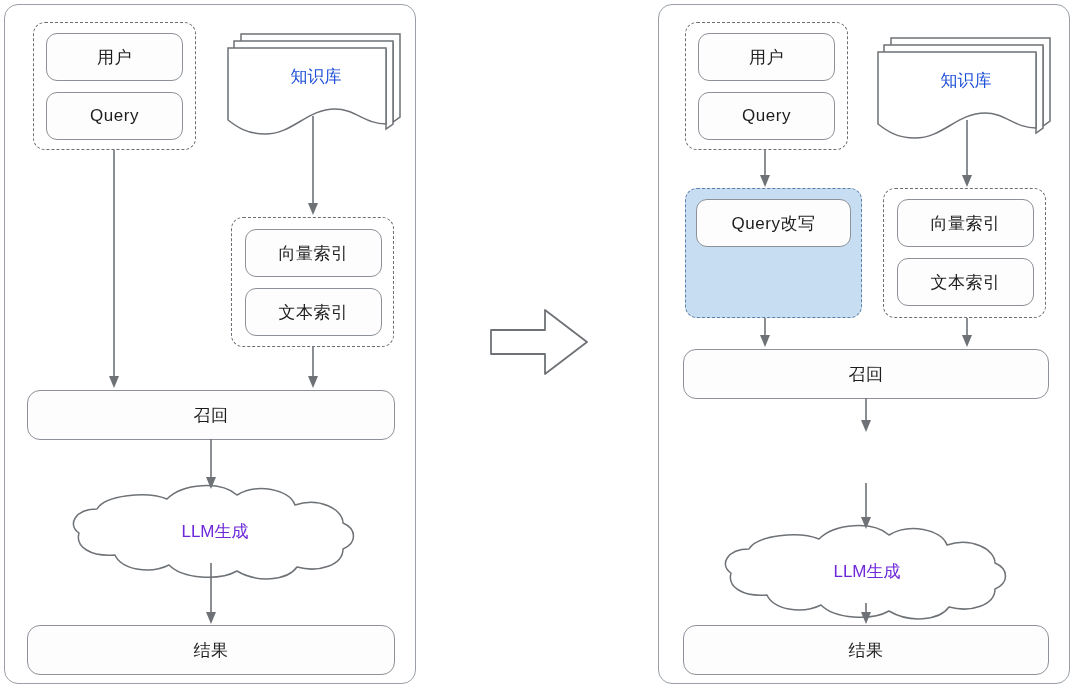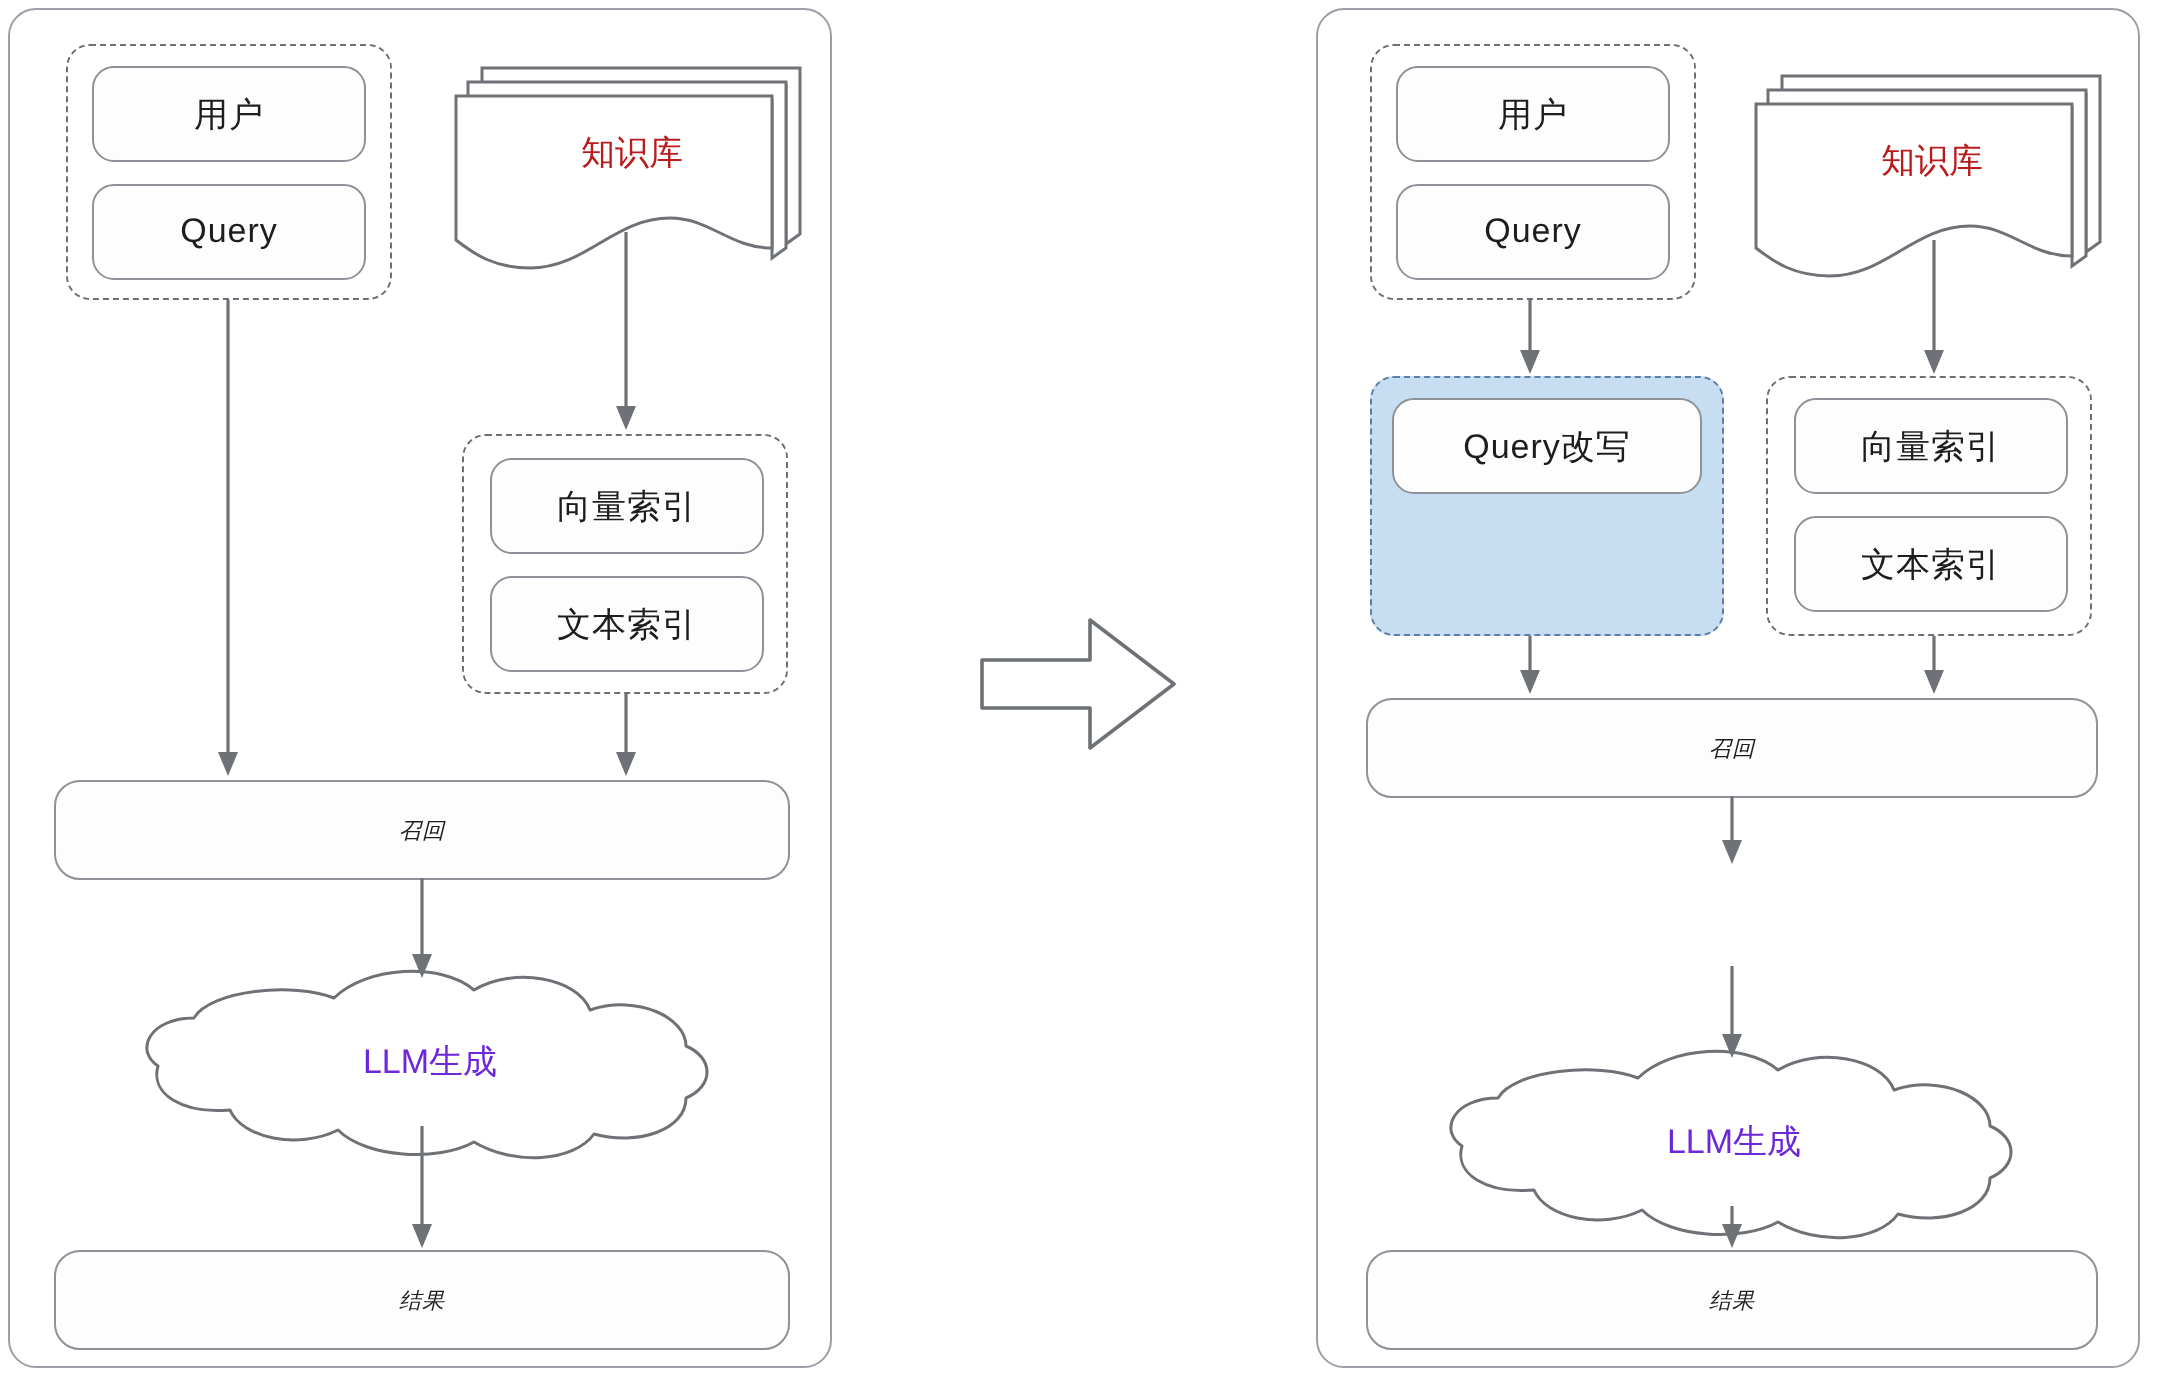--- a/index.html
+++ b/index.html
@@ -37,31 +37,31 @@
     box-sizing:border-box;
     background:#fdfdfd;
     border:1.5px solid #8d9298;
     border-radius:11px;
     display:flex;align-items:center;justify-content:center;
     font-size:17px;
     letter-spacing:.5px;
     color:#1d1d1f;
     white-space:nowrap;
   }
-  .node.wide{border-radius:13px;font-size:11px;font-style:italic;}
+  .node.wide{border-radius:13px;font-size:17px;}
   .node.ctx{
     background:#c9ddf1;border:1.5px solid #8fa9c4;
   }
 
   
   .kb{position:absolute;}
   .kb svg{display:block;overflow:visible;}
   .kb .kb-label{
     position:absolute;left:0;right:0;top:44px;
-    text-align:center;font-size:17px;color:#b91c1c;
+    text-align:center;font-size:17px;color:#1d4ed8;
     pointer-events:none;
   }
 
   
   .cloud{position:absolute;}
   .cloud svg{display:block;}
   .cloud .cloud-label{
     position:absolute;left:0;right:0;top:50%;
     transform:translateY(-50%);
     text-align:center;font-size:17px;color:#6d28d9;

